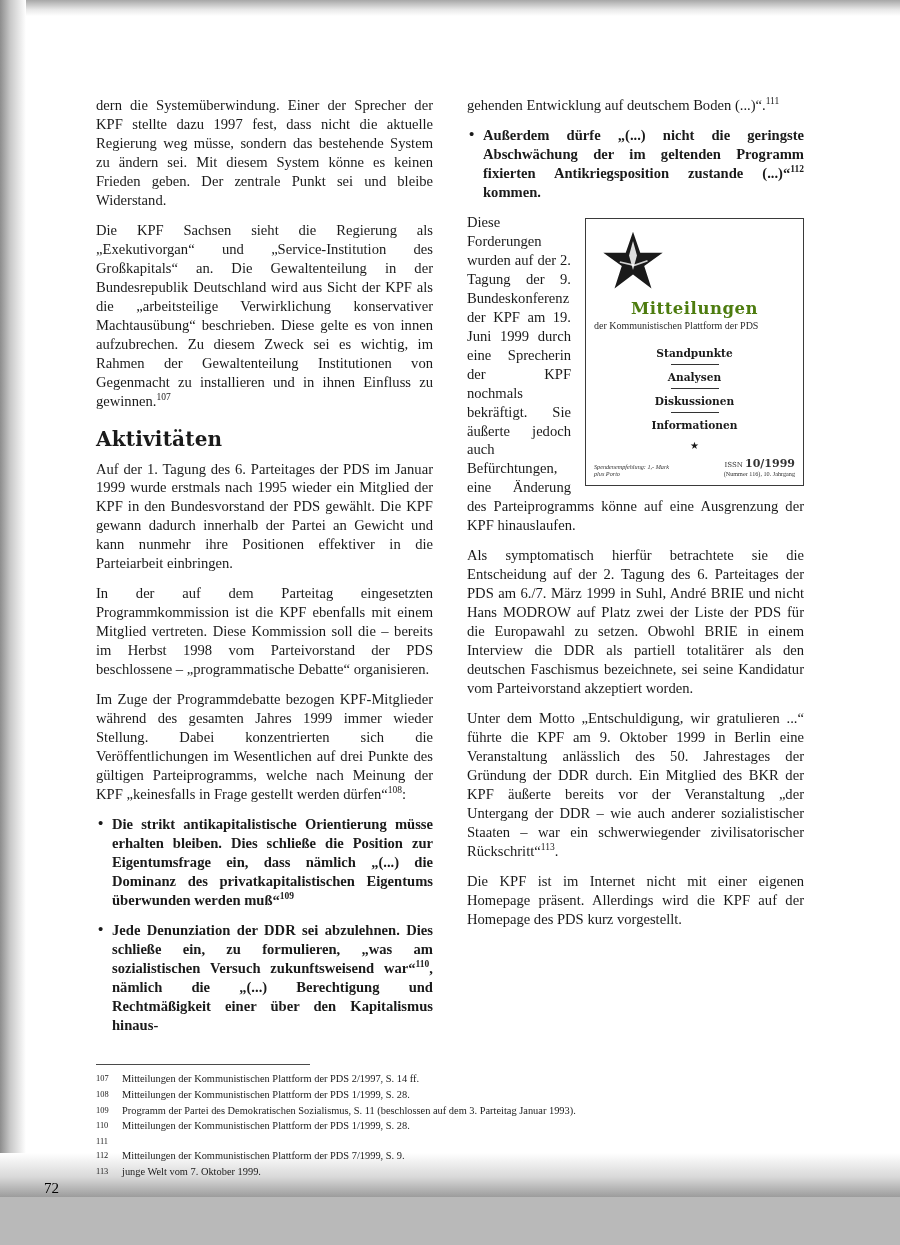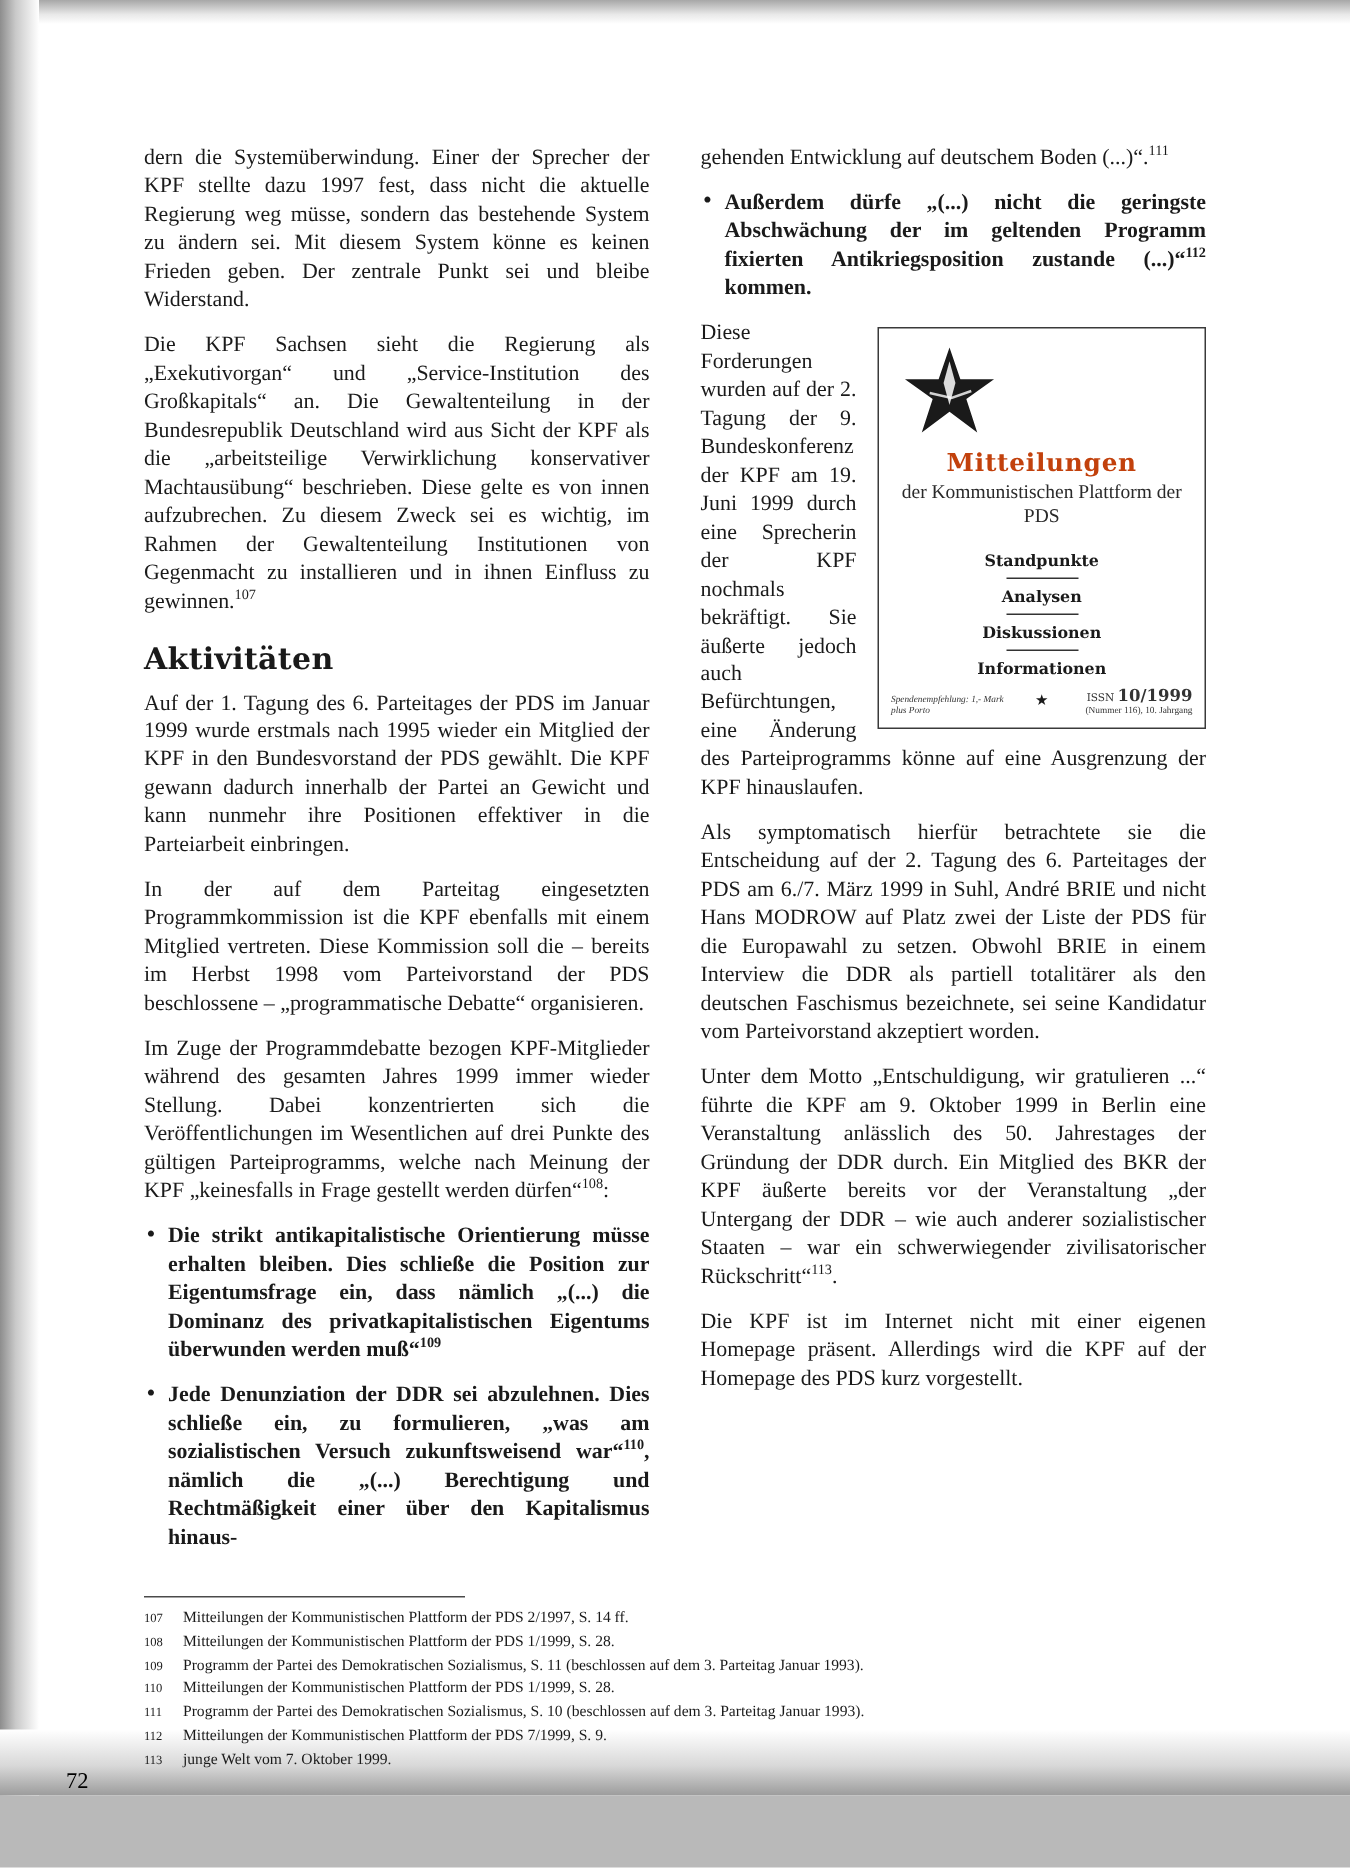--- a/index.html
+++ b/index.html
@@ -105,25 +105,24 @@
     width: 66px;
     height: 66px;
   }
   .fig-title {
     text-align: center;
     margin-top: 74px;
     font-family: "DejaVu Serif", serif;
     font-weight: bold;
     font-size: 16.5px;
     letter-spacing: 0.5px;
-    color: #c2410c;
+    color: #4d7c0f;
   }
   .fig-sub {
-    text-align: center;
-    font-size: 13px;
+    font-size: 10px;
     margin-top: 2px;
     color: #2a2a2a;
   }
   .fig-list {
     margin-top: 16px;
     text-align: center;
   }
   .fig-list .item {
     font-family: "DejaVu Serif", serif;
     font-weight: bold;
@@ -282,21 +281,20 @@
     <div class="fn">
       <div class="num">109</div>
       <div>Programm der Partei des Demokratischen Sozialismus, S. 11 (beschlossen auf dem 3. Parteitag Januar 1993).</div>
     </div>
     <div class="fn">
       <div class="num">110</div>
       <div>Mitteilungen der Kommunistischen Plattform der PDS 1/1999, S. 28.</div>
     </div>
     <div class="fn">
       <div class="num">111</div>
-      <div>Programm der Partei des Demokratischen Sozialismus, S. 10 (beschlossen auf dem 3. Parteitag Januar 1993).</div>
     </div>
     <div class="fn">
       <div class="num">112</div>
       <div>Mitteilungen der Kommunistischen Plattform der PDS 7/1999, S. 9.</div>
     </div>
     <div class="fn">
       <div class="num">113</div>
       <div>junge Welt vom 7. Oktober 1999.</div>
     </div>
   </div>

